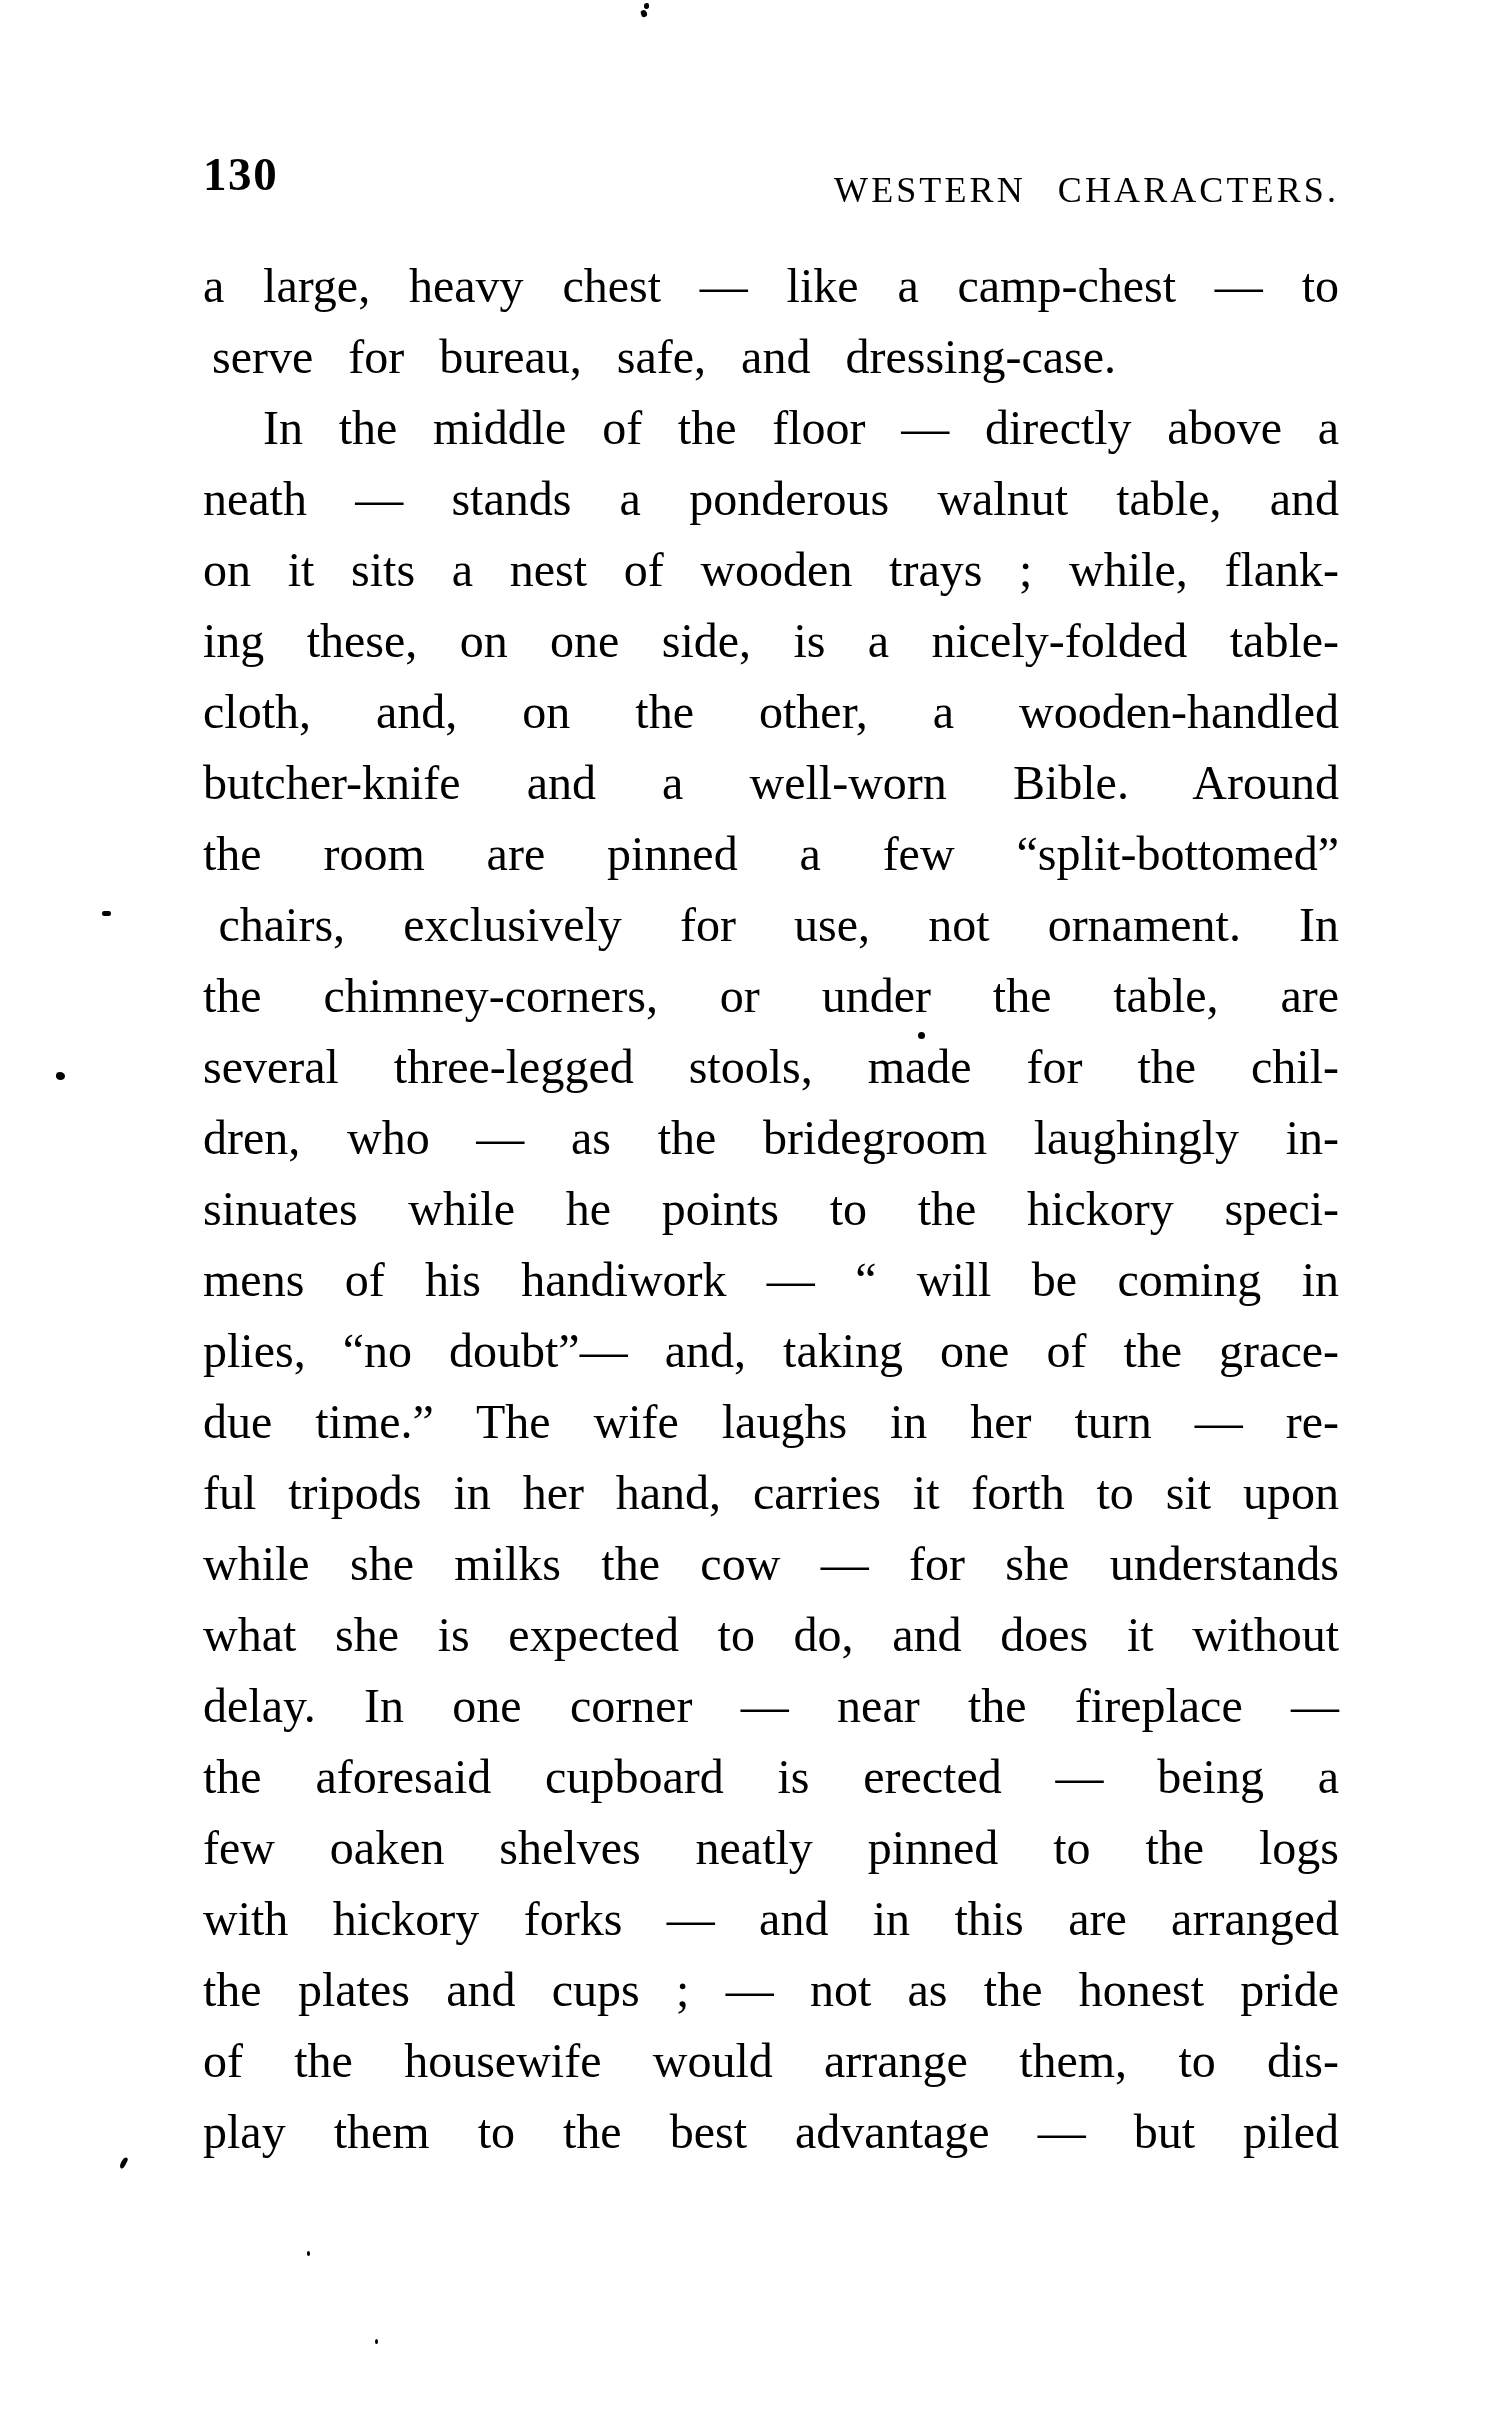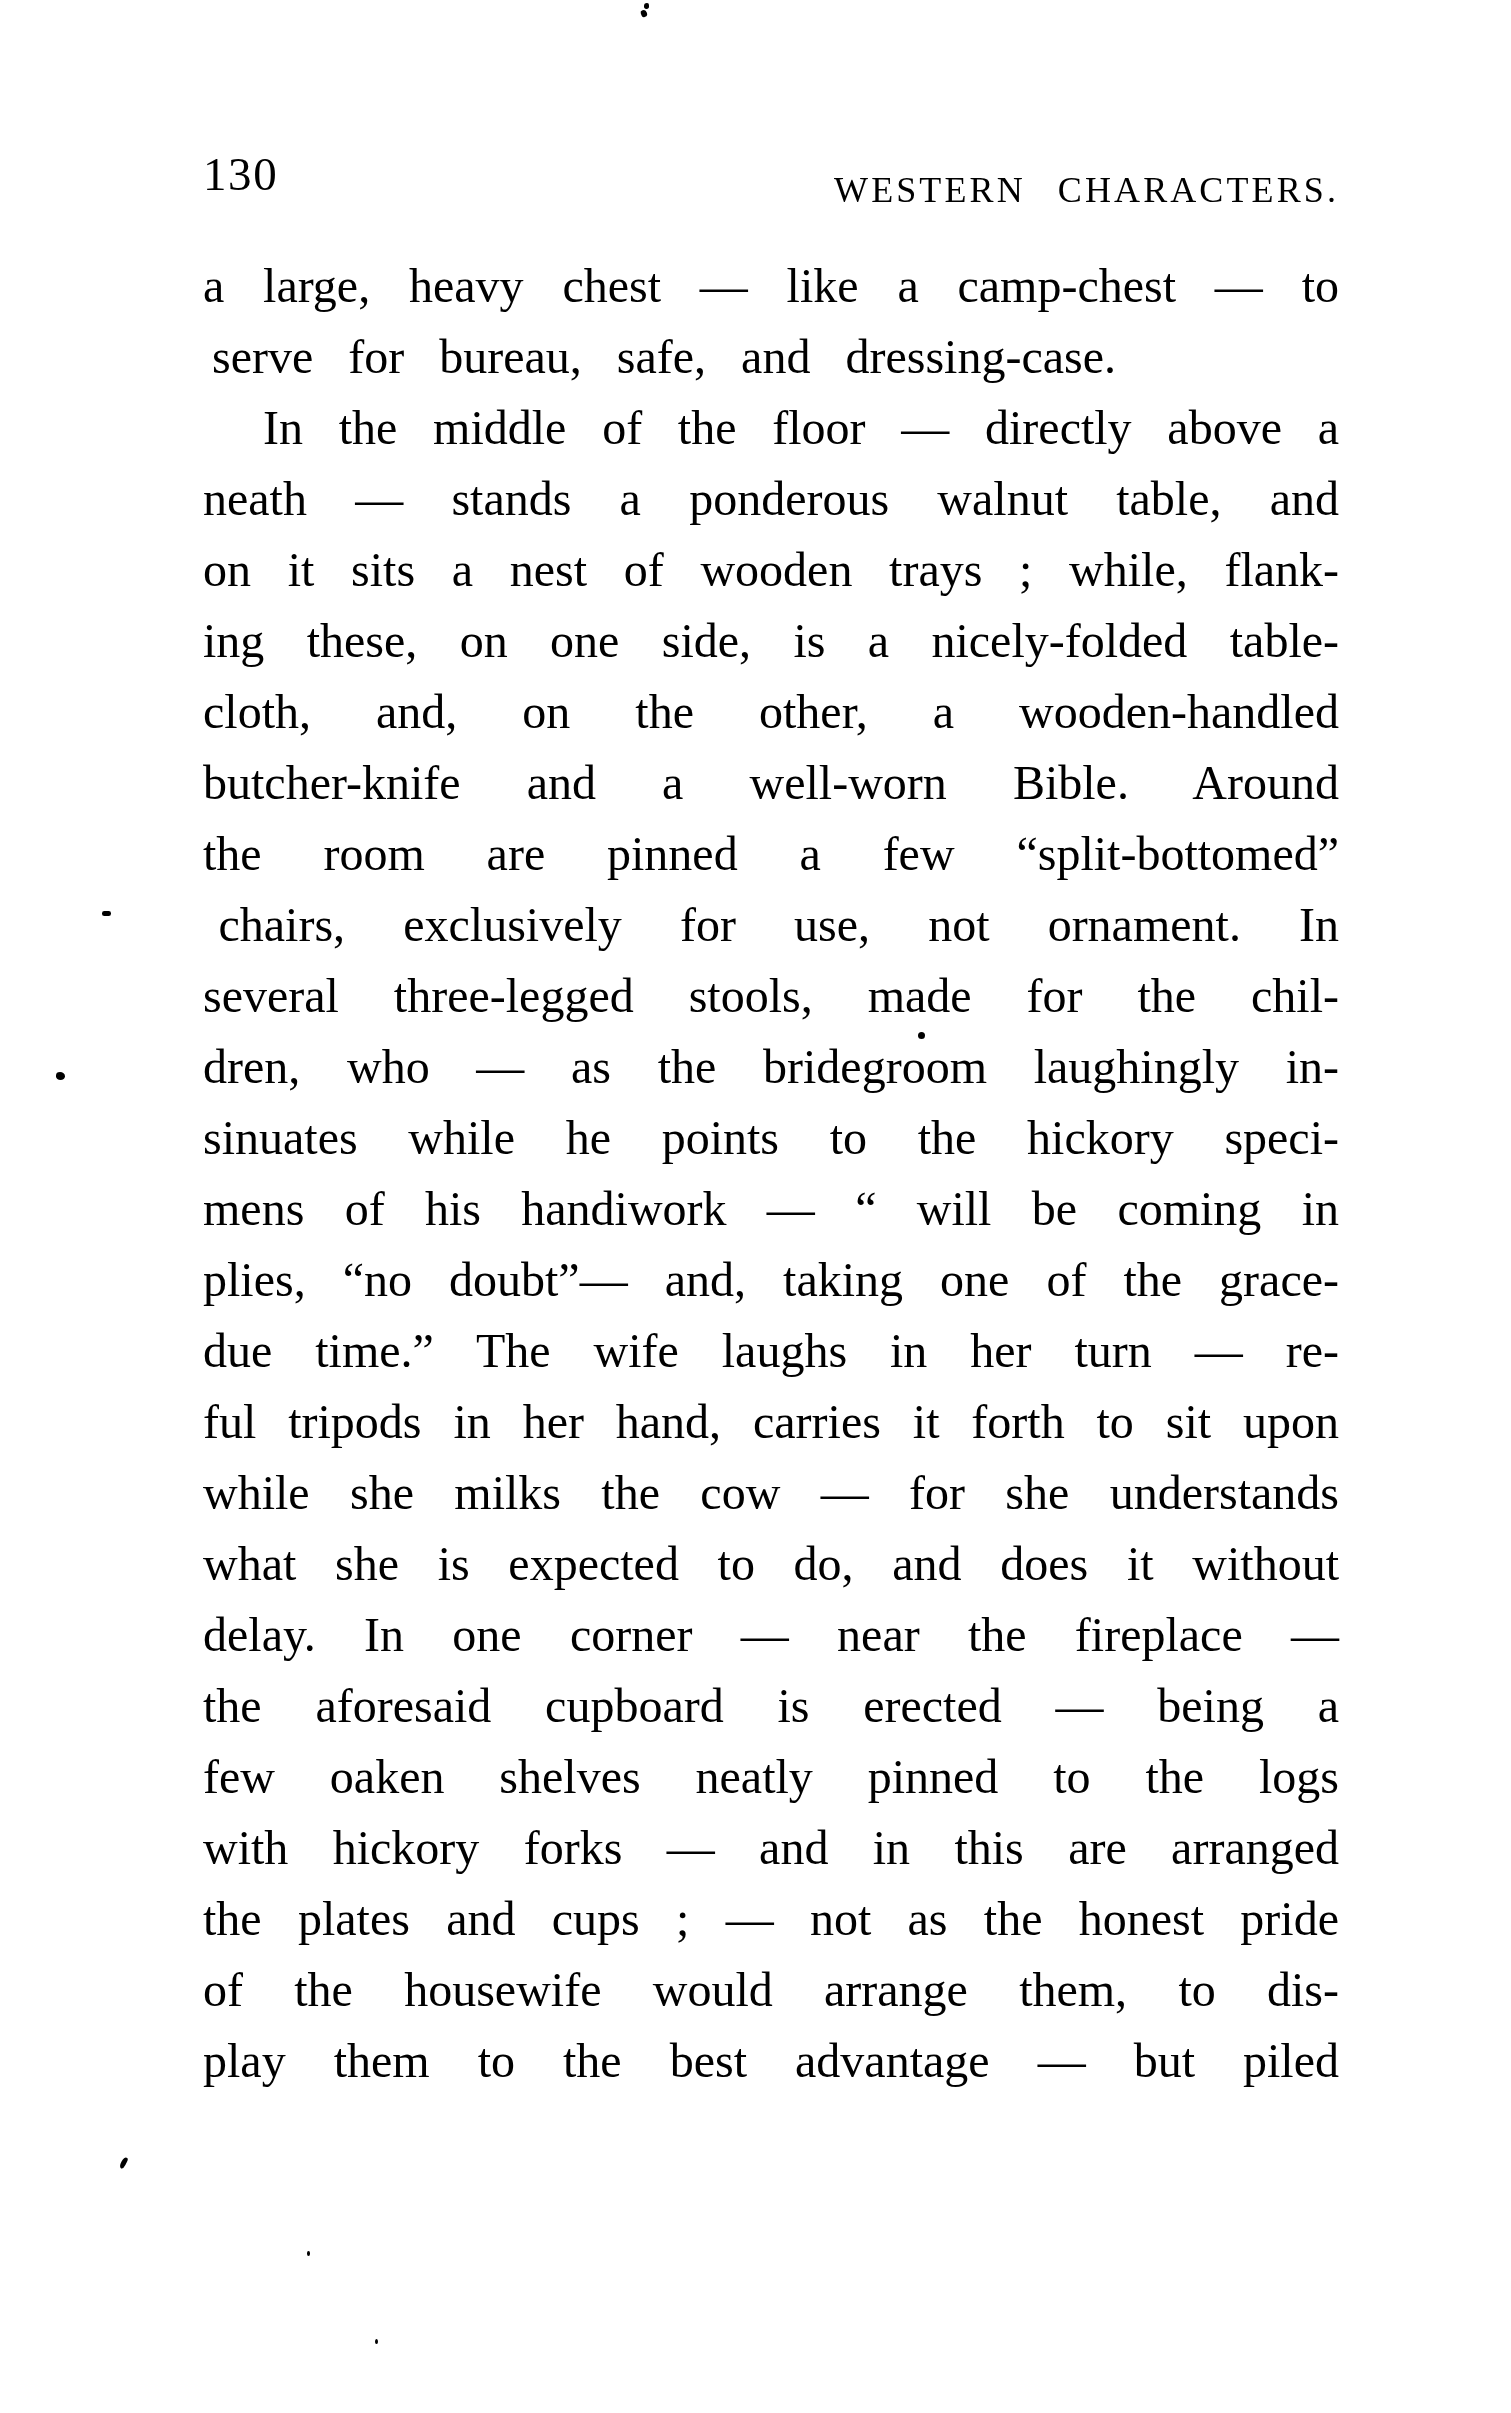--- a/index.html
+++ b/index.html
@@ -15,21 +15,21 @@
     overflow: hidden;
     font-family: "Liberation Serif", "DejaVu Serif", serif;
     color: #000000;
   }
   
   #folio {
     position: absolute;
     left: 203px;
     top: 151px;
     font-size: 47px;
-    font-weight: normal;
+    font-weight: bold;
     letter-spacing: 1.6px;
     line-height: 1;
   }
   #running-head {
     position: absolute;
     left: 203px;
     top: 172px;
     width: 1136px;
     text-align: right;
     font-size: 36px;
@@ -86,20 +86,21 @@
     <div class="line">a large, heavy chest — like a camp-chest — to</div>
     <div class="line para-end">serve for bureau, safe, and dressing-case.</div>
     <div class="line indent">In the middle of the floor — directly above a</div>
     <div class="line">neath — stands a ponderous walnut table, and</div>
     <div class="line">on it sits a nest of wooden trays ; while, flank-</div>
     <div class="line">ing these, on one side, is a nicely-folded table-</div>
     <div class="line">cloth, and, on the other, a wooden-handled</div>
     <div class="line">butcher-knife and a well-worn Bible.  Around</div>
     <div class="line">the room are pinned a few “split-bottomed”</div>
     <div class="line indent-xs">chairs, exclusively for use, not ornament.  In</div>
+    <div class="line">the chimney-corners, or under the table, are</div>
     <div class="line">several three-legged stools, made for the chil-</div>
     <div class="line">dren, who — as the bridegroom laughingly in-</div>
     <div class="line">sinuates while he points to the hickory speci-</div>
     <div class="line">mens of his handiwork — “ will be coming in</div>
     <div class="line">plies, “no doubt”— and, taking one of the grace-</div>
     <div class="line">due time.”  The wife laughs in her turn — re-</div>
     <div class="line">ful tripods in her hand, carries it forth to sit upon</div>
     <div class="line">while she milks the cow — for she understands</div>
     <div class="line">what she is expected to do, and does it without</div>
     <div class="line">delay.  In one corner — near the fireplace —</div>

